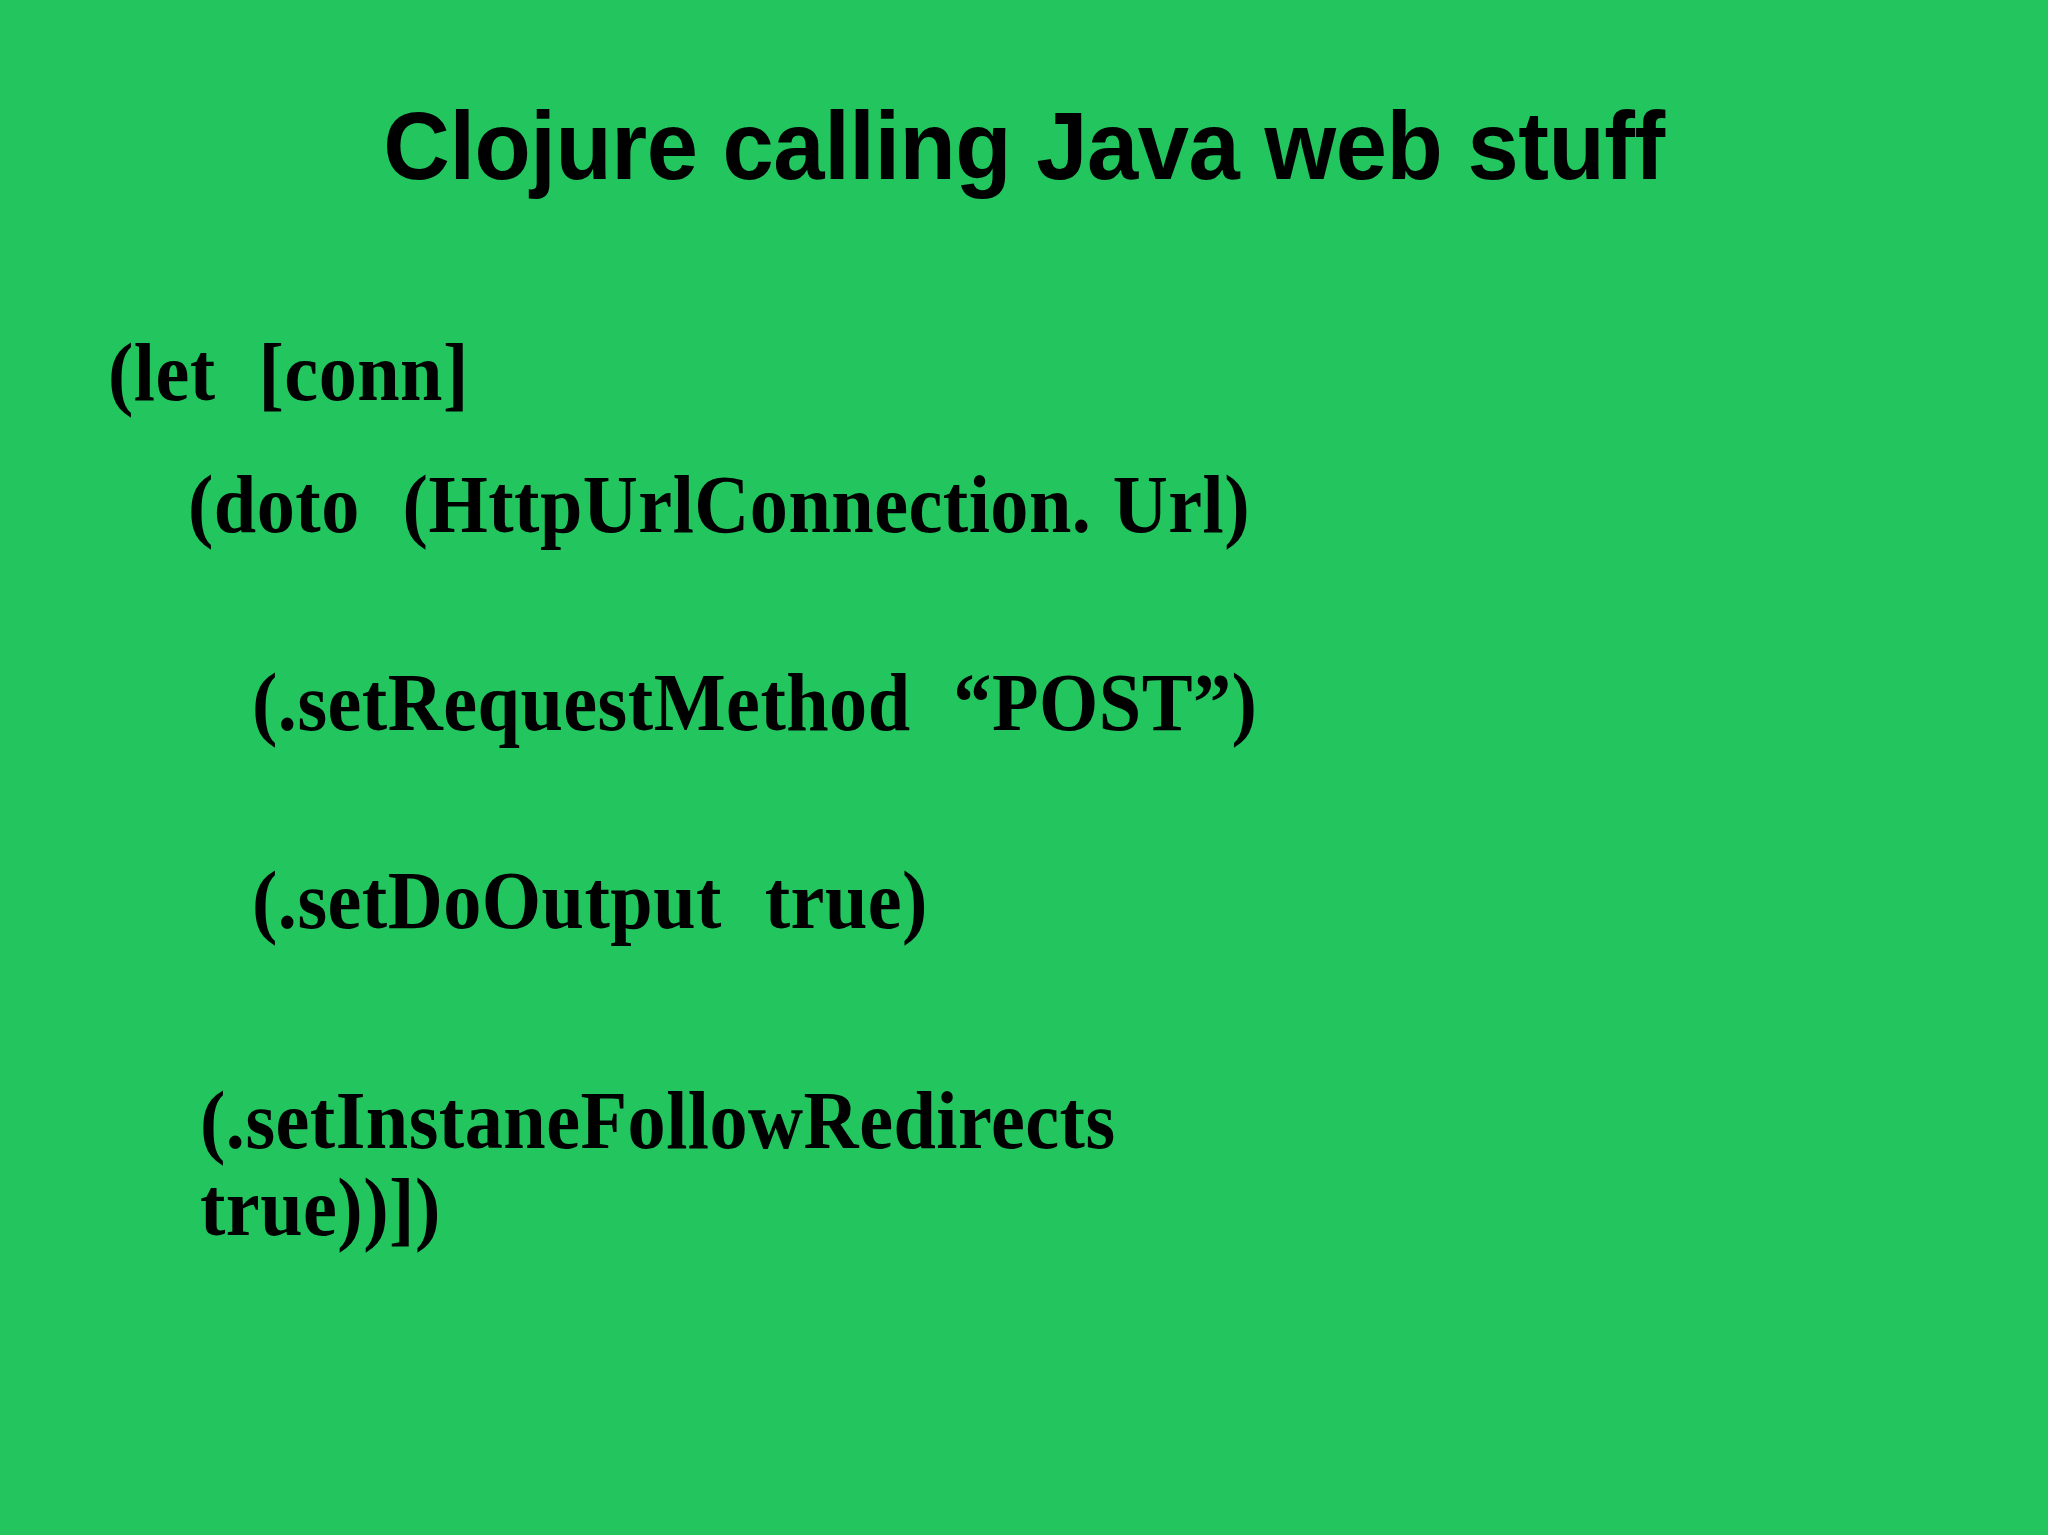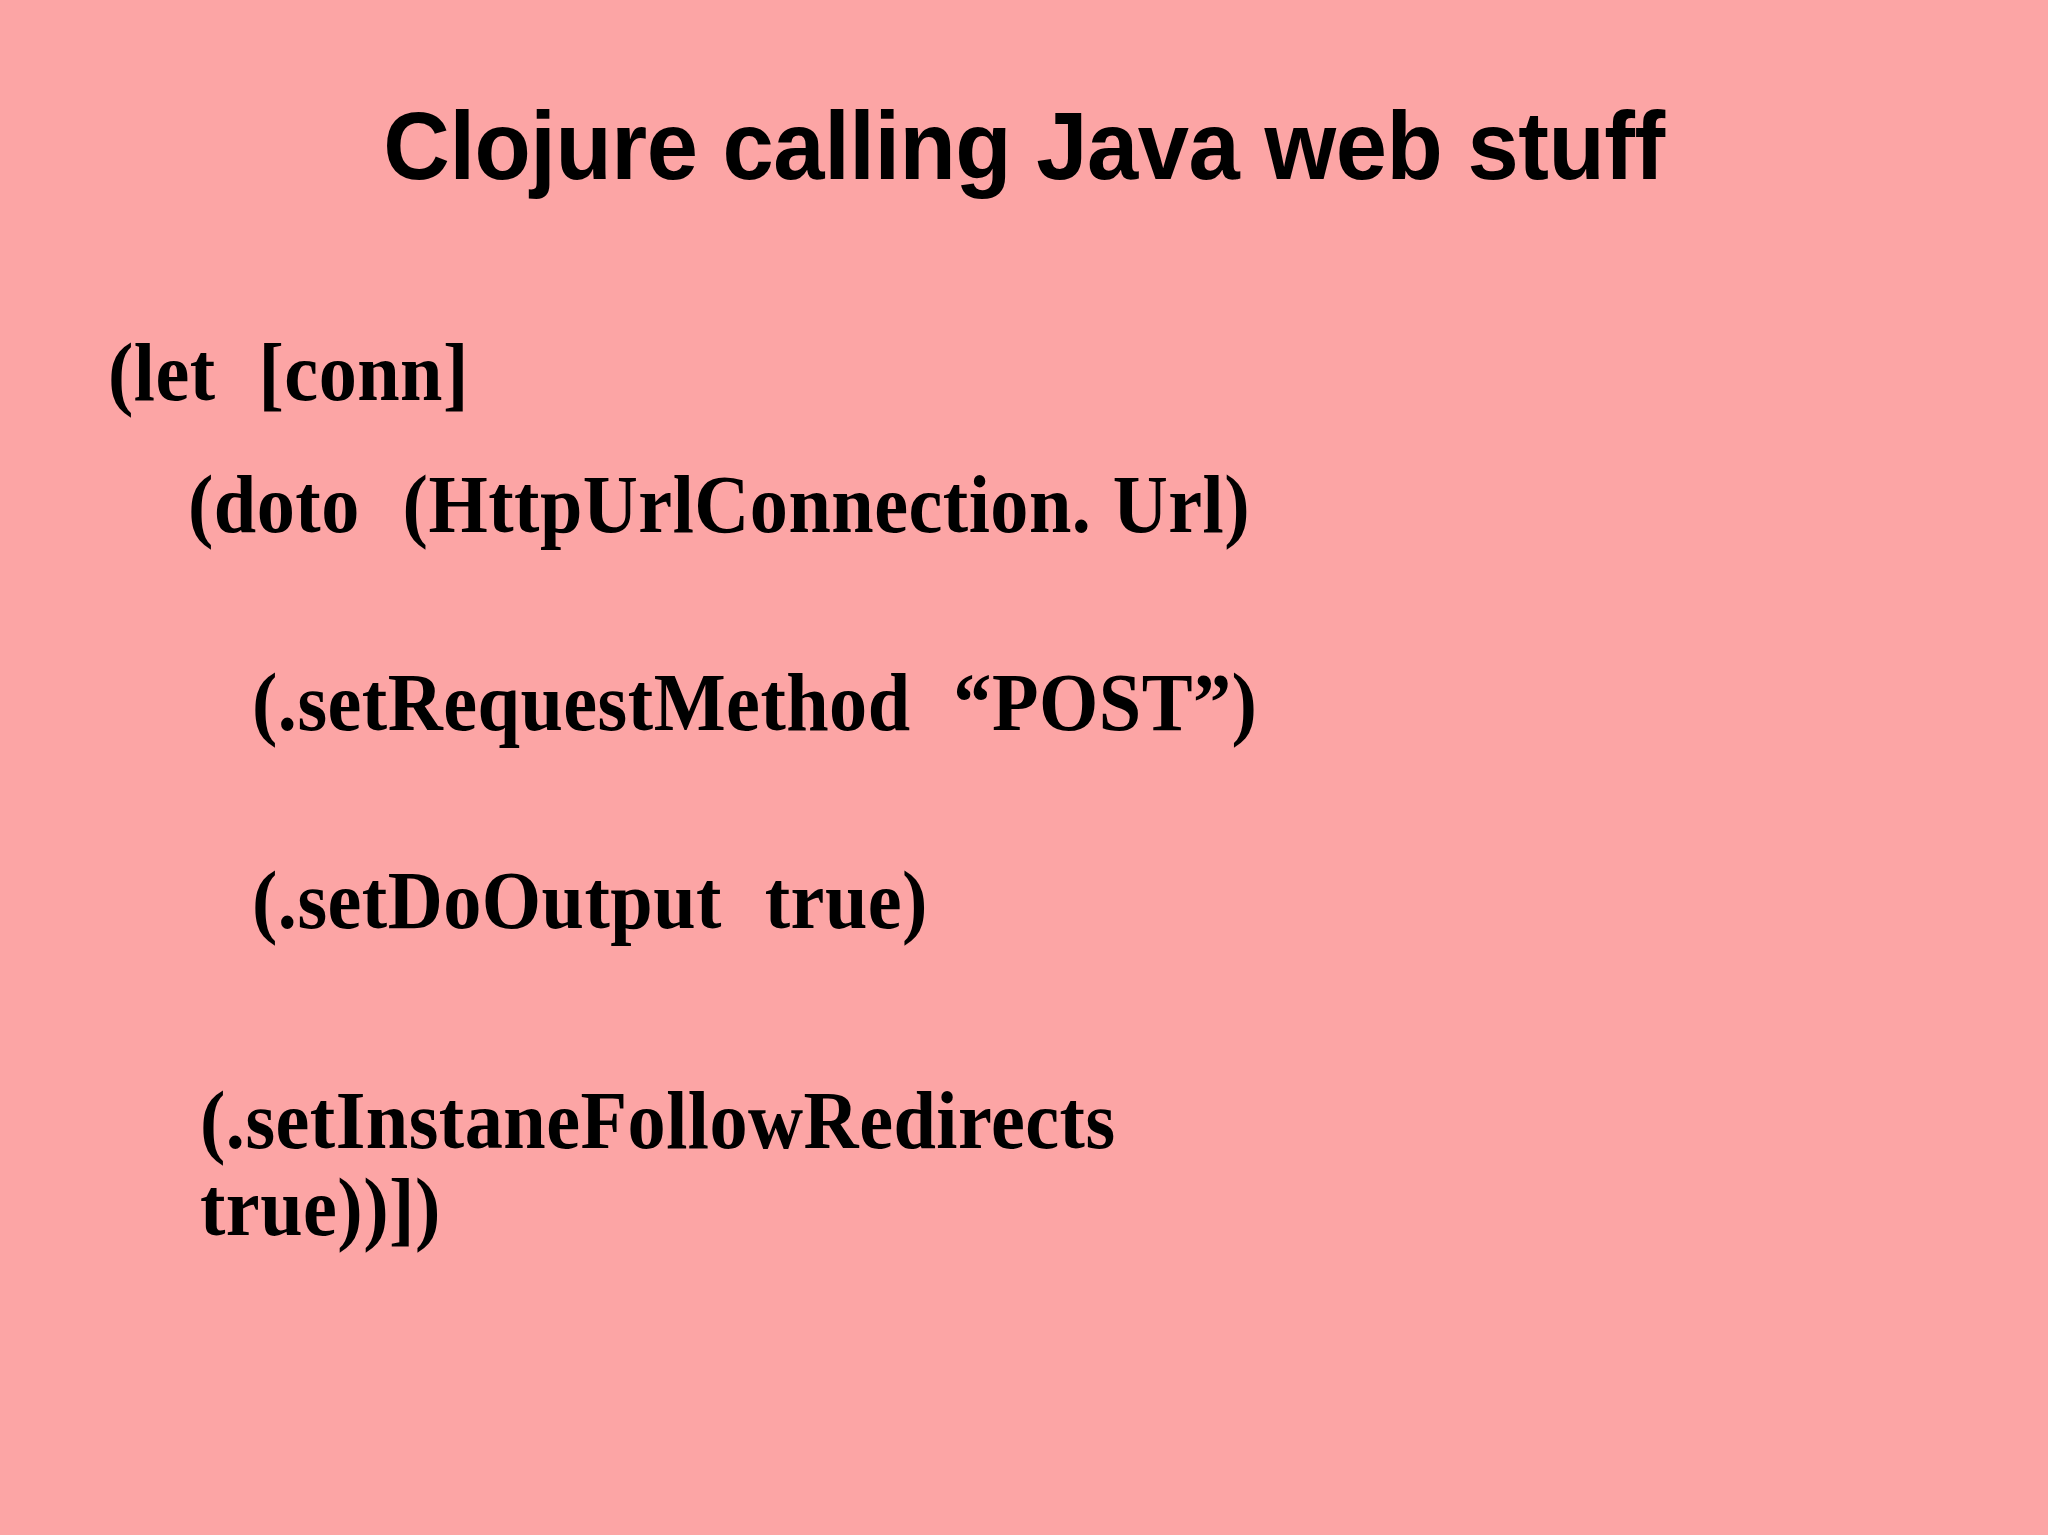--- a/index.html
+++ b/index.html
@@ -12,21 +12,21 @@
     height: 1535px;
     overflow: hidden;
     font-family: "Liberation Serif", "DejaVu Serif", serif;
     color: #000000;
   }
 
   .slide {
     position: relative;
     width: 2048px;
     height: 1535px;
-    background: #fca5a5;
+    background: #22c55e;
   }
 
   
   .title {
     position: absolute;
     left: 0;
     top: 98px;
     width: 2048px;
     text-align: center;
     font-family: "Liberation Sans", "DejaVu Sans", sans-serif;

